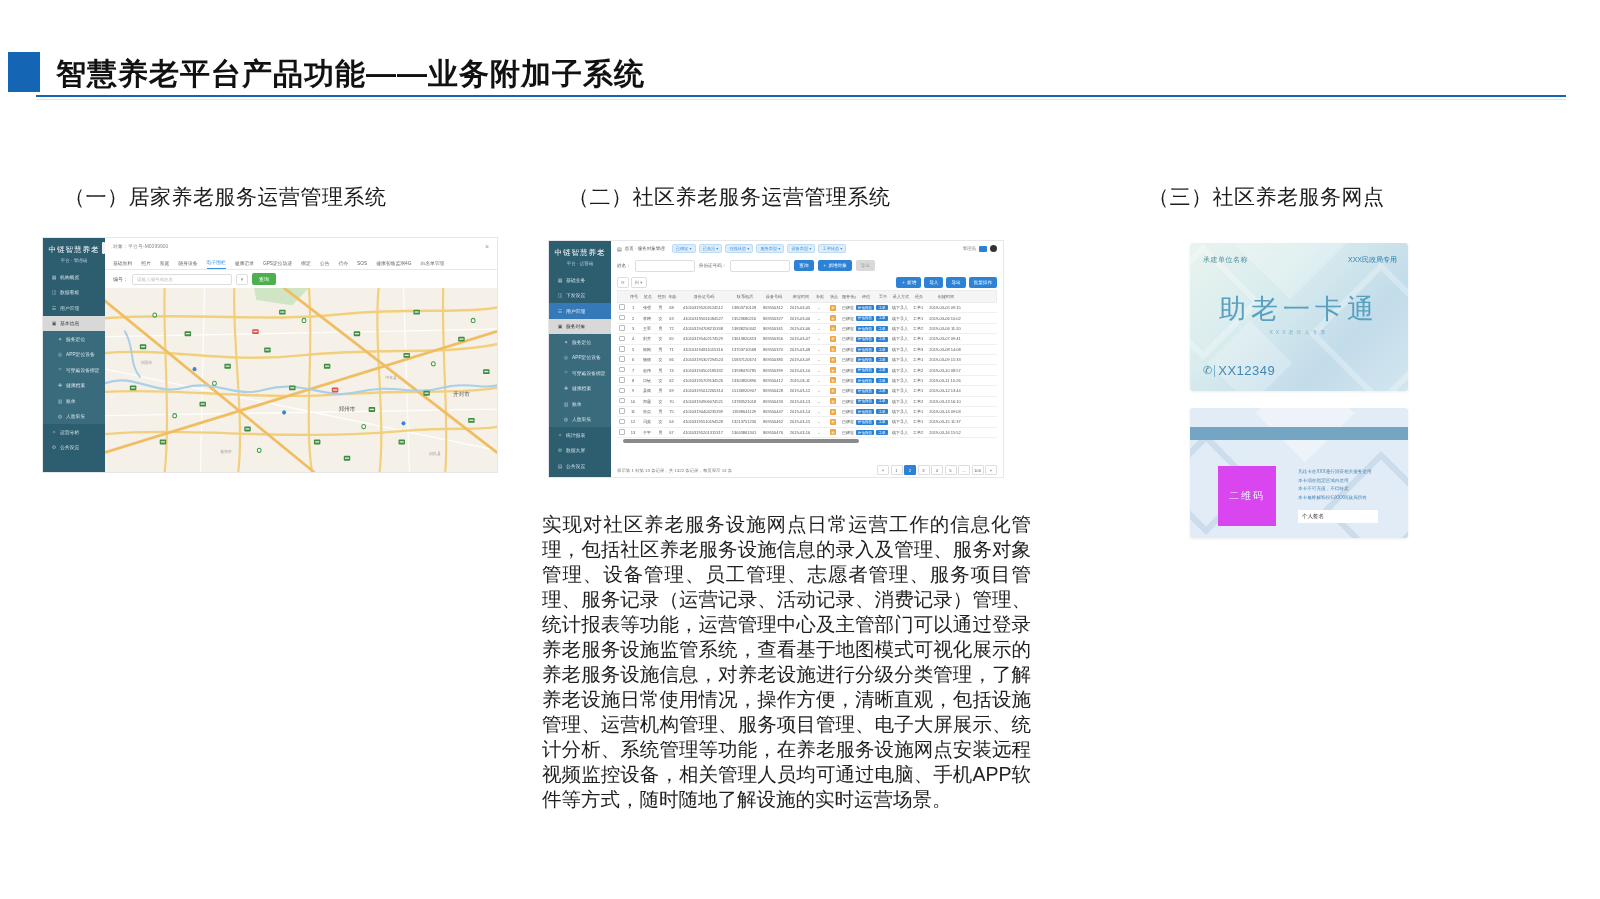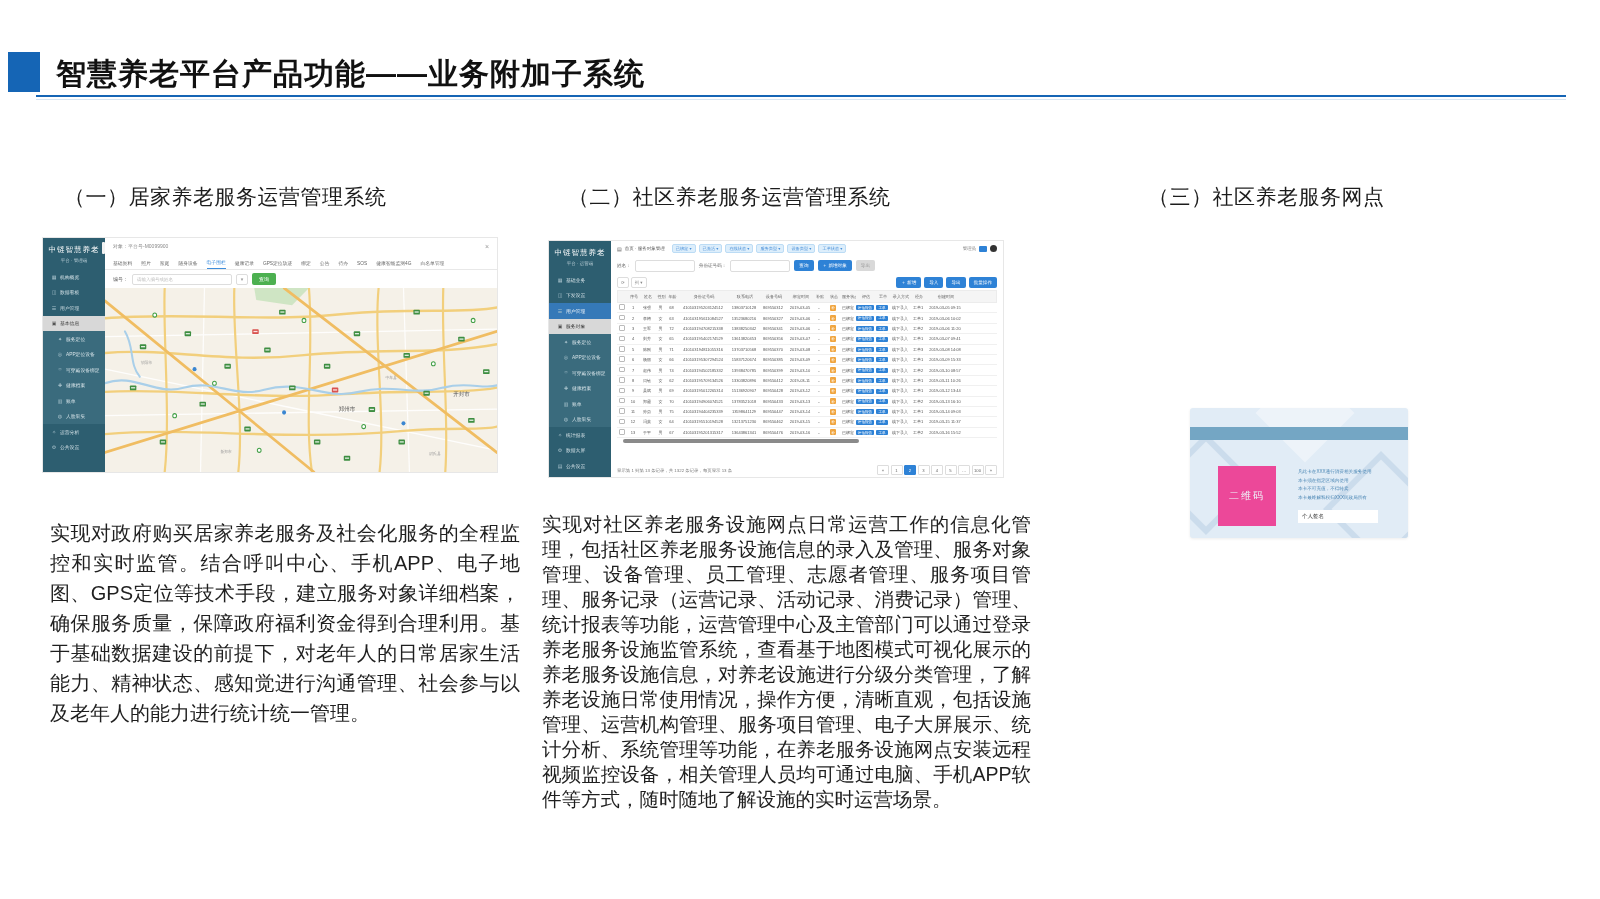--- a/index.html
+++ b/index.html
@@ -79,21 +79,21 @@
   .card1 .org{position:absolute;left:13px;top:12px;font-size:7px;color:#4b8d9e;letter-spacing:.5px;}
   .card1 .dept{position:absolute;right:11px;top:12px;font-size:7px;color:#2f7fb0;}
   .card1 .cname{position:absolute;left:0;right:0;top:48px;text-align:center;font-size:27px;color:#57a0bf;letter-spacing:5px;}
   .card1 .csub{position:absolute;left:0;right:0;top:86px;text-align:center;font-size:5px;color:#7cb0c6;letter-spacing:3px;}
   .card1 .hotline{position:absolute;left:13px;bottom:13px;display:flex;align-items:center;color:#3f88b5;}
   .card1 .ph{font-size:11px;margin-right:2px;}
   .card1 .pipe{width:1px;height:12px;background:#7fb0cc;margin-right:3px;}
   .card1 .num{font-size:13px;letter-spacing:.5px;}
   .card2{height:130px;background:#e1ecf6;}
   .card2 .stripe{position:absolute;left:0;right:0;top:19px;height:13px;background:#74a6c4;}
-  .card2 .qr{position:absolute;left:28px;top:58px;width:58px;height:60px;background:#ec4899;display:flex;align-items:center;justify-content:center;color:#eef6fa;font-size:10px;letter-spacing:2px;}
+  .card2 .qr{position:absolute;left:28px;top:58px;width:58px;height:60px;background:#d946ef;display:flex;align-items:center;justify-content:center;color:#eef6fa;font-size:10px;letter-spacing:2px;}
   .card2 .notes{position:absolute;left:108px;top:60px;}
   .card2 .note{font-size:4.6px;color:#4a86b4;line-height:8.5px;white-space:nowrap;}
   .card2 .sig{position:absolute;left:108px;top:102px;width:80px;height:13px;background:#fff;display:flex;align-items:center;padding-left:4px;font-size:5.5px;color:#333;box-sizing:border-box;}
 </style>
 </head>
 <body>
 
 <div class="slide">
 
   <div class="accent-square"></div>
@@ -665,32 +665,46 @@
             <span class="pg">4</span>
             <span class="pg">5</span>
             <span class="pg">…</span>
             <span class="pg">100</span>
             <span class="pg">»</span>
           </span>
       </div>
     </div>
   </div>
 
+  <div class="card card1" style="left:1190px;top:243px;">
+    <div class="dia" style="left:-28px;top:18px;width:70px;height:70px;"></div>
+    <div class="dia f" style="left:60px;top:-40px;width:80px;height:80px;"></div>
+    <div class="dia" style="left:140px;top:40px;width:90px;height:90px;"></div>
+    <div class="dia f" style="left:30px;top:90px;width:60px;height:60px;"></div>
+    <div class="org">承建单位名称</div>
+    <div class="dept">XXX民政局专用</div>
+    <div class="cname">助老一卡通</div>
+    <div class="csub">XXX老年人专享</div>
+    <div class="hotline">
+      <span class="ph">✆</span>
+      <span class="pipe"></span>
+      <span class="num">XX12349</span>
+    </div>
+  </div>
 
   <div class="card card2" style="left:1190px;top:408px;">
     <div class="dia" style="left:-20px;top:40px;width:60px;height:60px;border-color:rgba(185,208,228,.55);"></div>
     <div class="dia f" style="left:80px;top:-30px;width:70px;height:70px;background:rgba(255,255,255,.4);"></div>
     <div class="dia" style="left:150px;top:60px;width:70px;height:70px;border-color:rgba(185,208,228,.55);"></div>
     <div class="stripe"></div>
     <div class="qr">二维码</div>
     <div class="notes" id="card-notes">
         <div class="note">凡此卡在XXX通行消费相关服务使用</div>
         <div class="note">本卡须在指定区域内使用</div>
         <div class="note">本卡不可充值，不得转卖</div>
         <div class="note">本卡最终解释权归XXX民政局所有</div>
       </div>
     <div class="sig">个人签名</div>
   </div>
 
-  <div class="sec-body" style="left:50px;top:518px;width:470px;line-height:30px;">实现对政府购买居家养老服务及社会化服务的全程监控和实时监管。结合呼叫中心、手机APP、电子地图、GPS定位等技术手段，建立服务对象详细档案，确保服务质量，保障政府福利资金得到合理利用。基于基础数据建设的前提下，对老年人的日常居家生活能力、精神状态、感知觉进行沟通管理、社会参与以及老年人的能力进行统计统一管理。</div>
   <div class="sec-body" style="left:542px;top:512px;width:489px;line-height:25px;font-size:19.5px;">实现对社区养老服务设施网点日常运营工作的信息化管理，包括社区养老服务设施信息的录入及管理、服务对象管理、设备管理、员工管理、志愿者管理、服务项目管理、服务记录（运营记录、活动记录、消费记录）管理、统计报表等功能，运营管理中心及主管部门可以通过登录养老服务设施监管系统，查看基于地图模式可视化展示的养老服务设施信息，对养老设施进行分级分类管理，了解养老设施日常使用情况，操作方便，清晰直观，包括设施管理、运营机构管理、服务项目管理、电子大屏展示、统计分析、系统管理等功能，在养老服务设施网点安装远程视频监控设备，相关管理人员均可通过电脑、手机APP软件等方式，随时随地了解设施的实时运营场景。</div>
 
 </div>
 
 </body></html>

